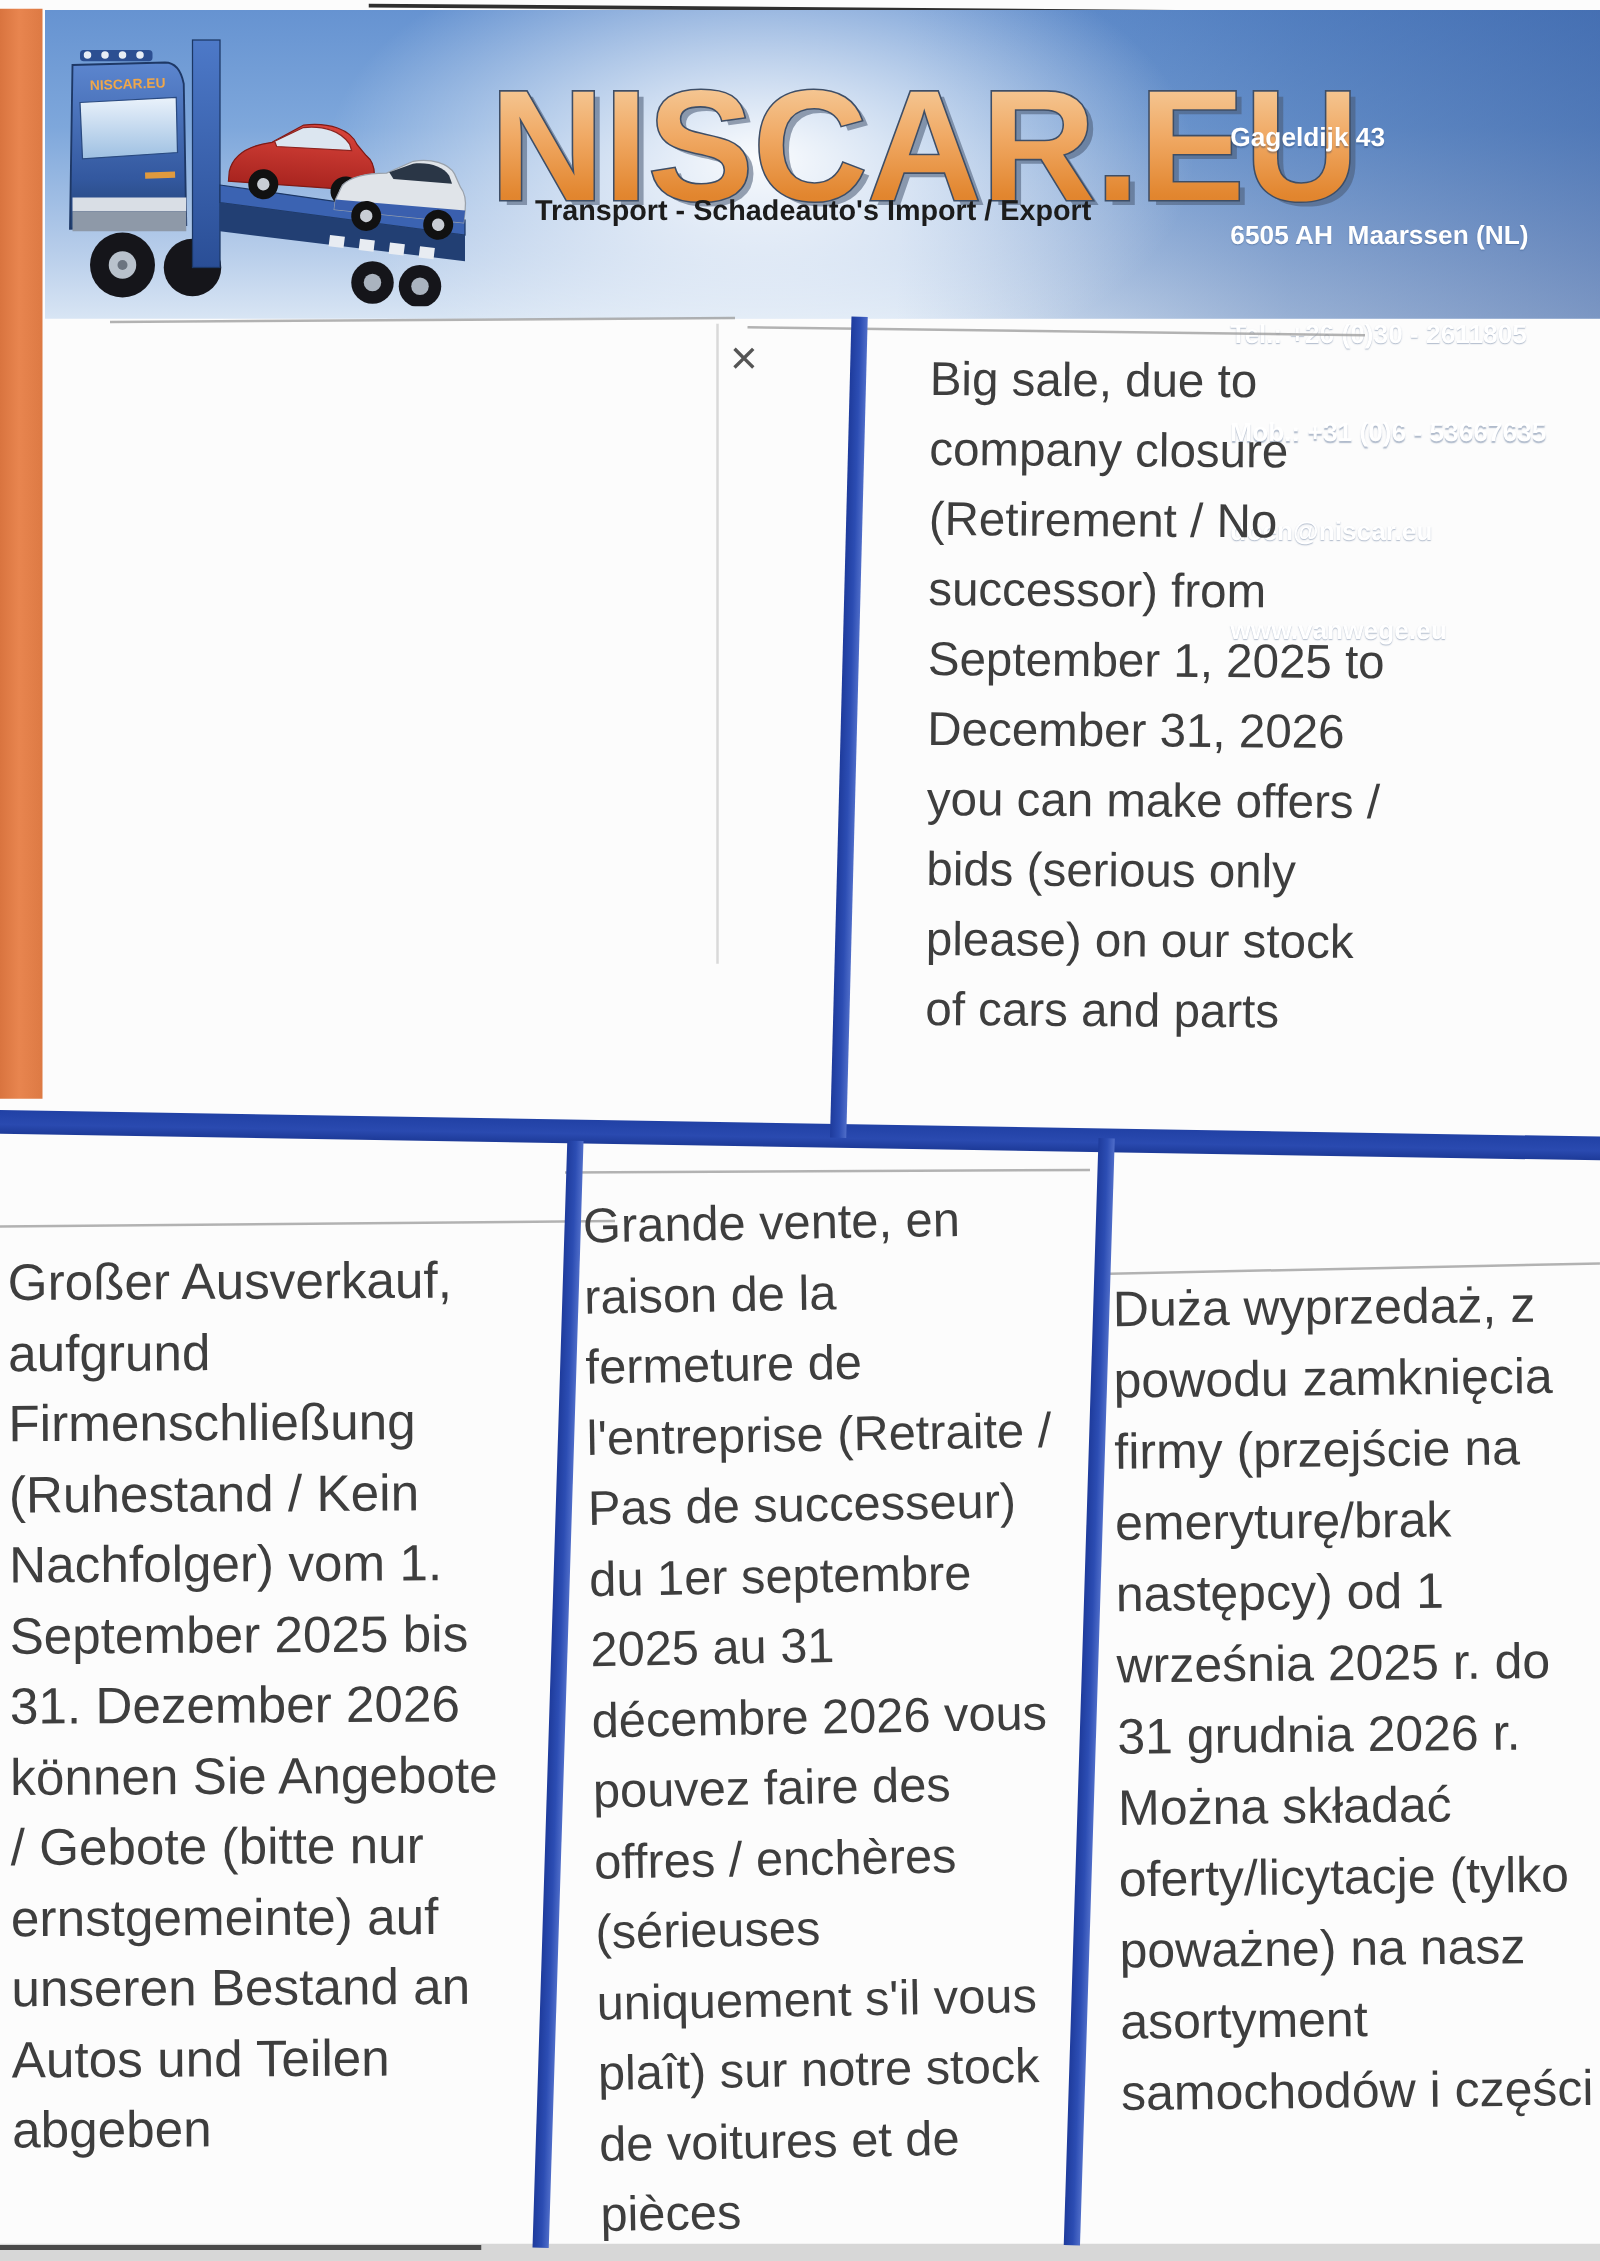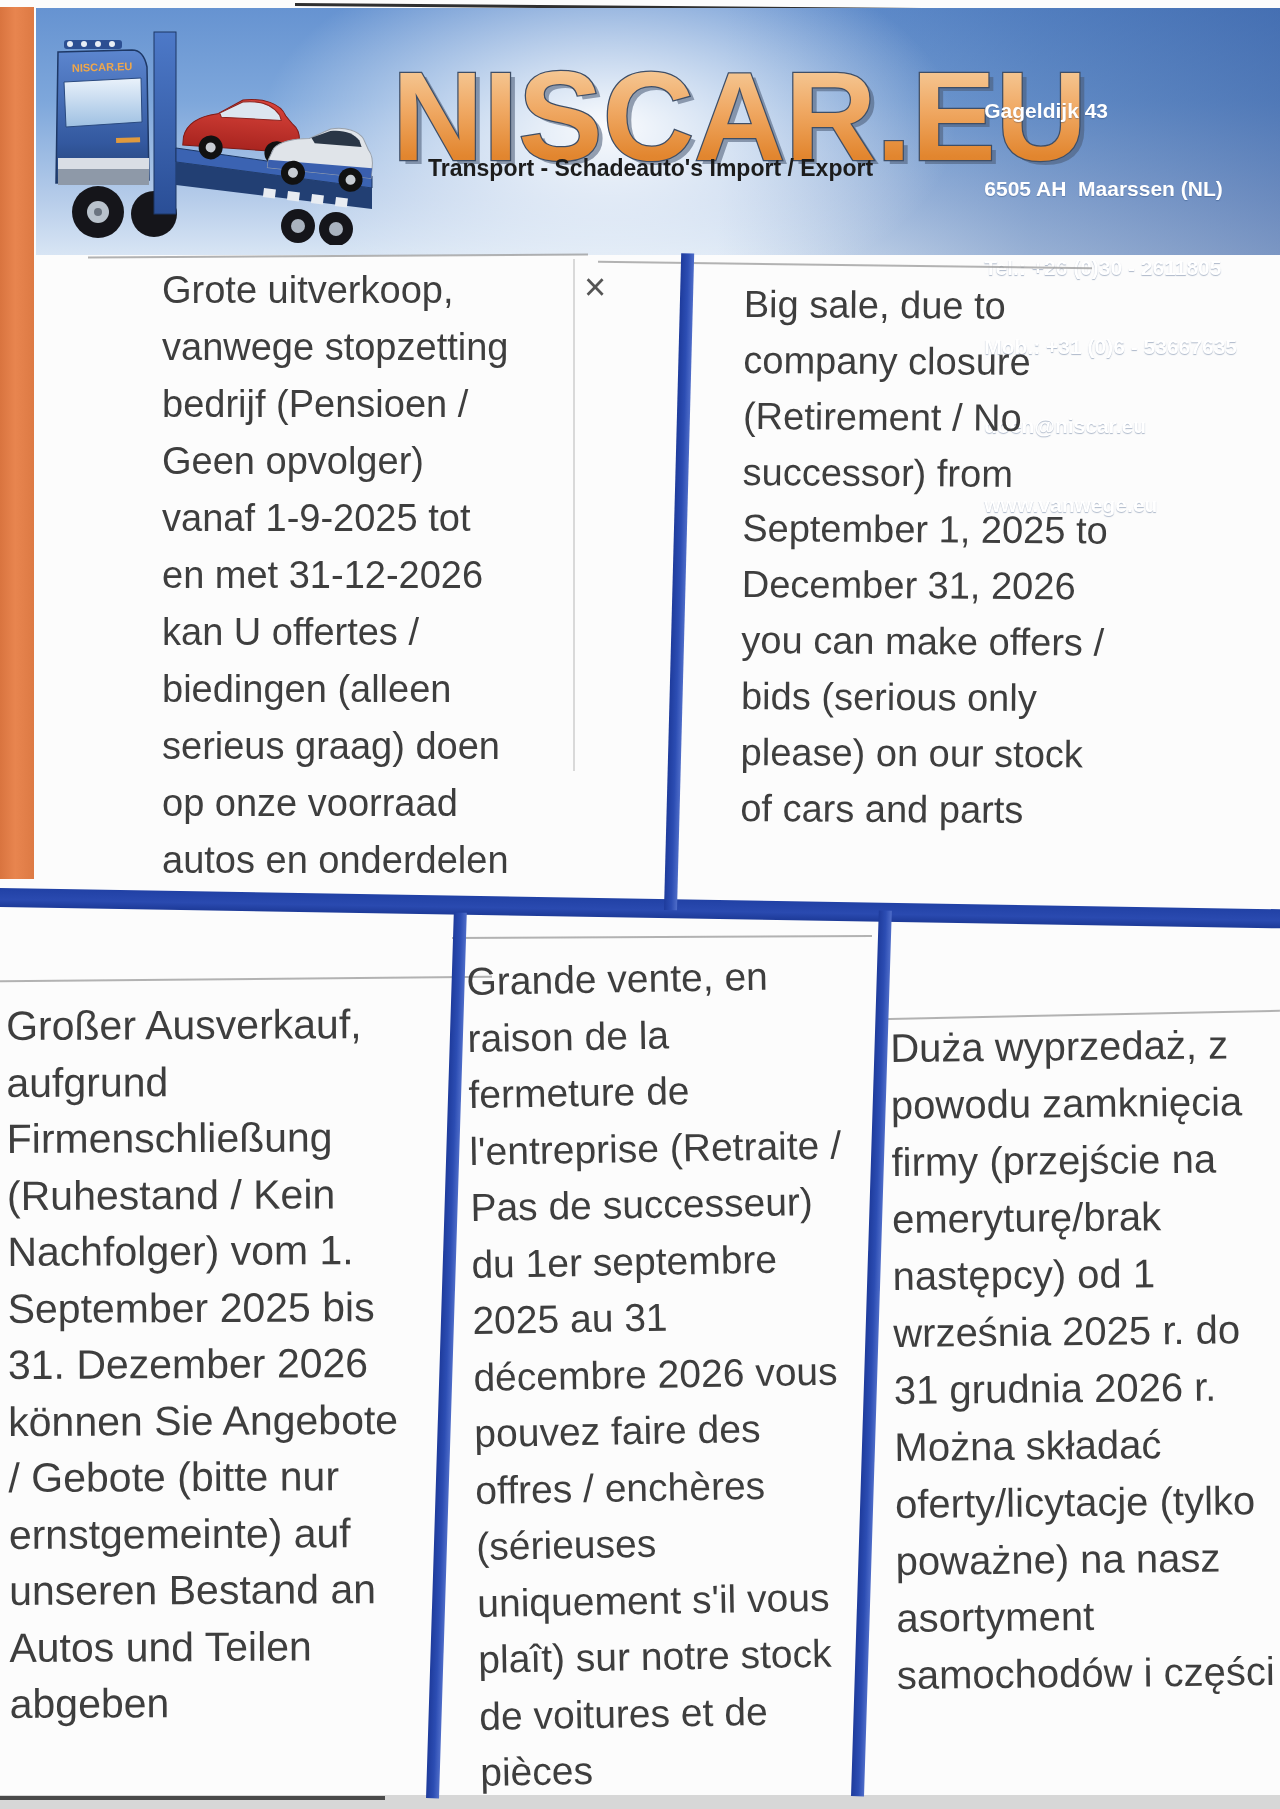--- a/index.html
+++ b/index.html
@@ -149,31 +149,20 @@
     </div>
   </div>
 
   <div class="abs sheet-edge" id="edge-nl"></div>
   <div class="abs sheet-edge" id="edge-en"></div>
   <div class="abs" id="edge-nl-right"></div>
   <div class="abs sheet-edge" id="edge-de"></div>
   <div class="abs sheet-edge" id="edge-fr"></div>
   <div class="abs sheet-edge" id="edge-pl"></div>
 
-  <div class="abs notice" id="notice-nl">Grote uitverkoop,
-vanwege stopzetting
-bedrijf (Pensioen /
-Geen opvolger)
-vanaf 1-9-2025 tot
-en met 31-12-2026
-kan U offertes /
-biedingen (alleen
-serieus graag) doen
-op onze voorraad
-autos en onderdelen</div>
   <div class="abs" id="close-x">×</div>
   <div class="abs notice" id="notice-en">Big sale, due to
 company closure
 (Retirement / No
 successor) from
 September 1, 2025 to
 December 31, 2026
 you can make offers /
 bids (serious only
 please) on our stock

